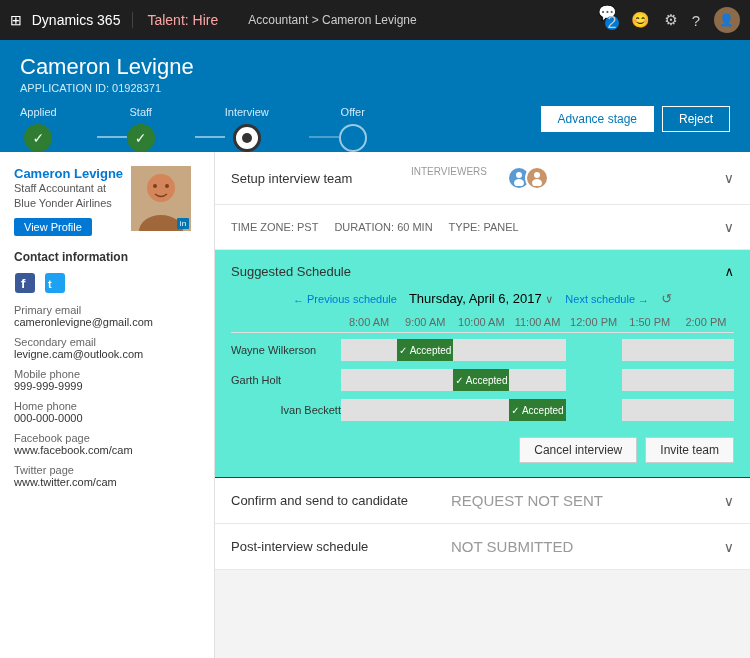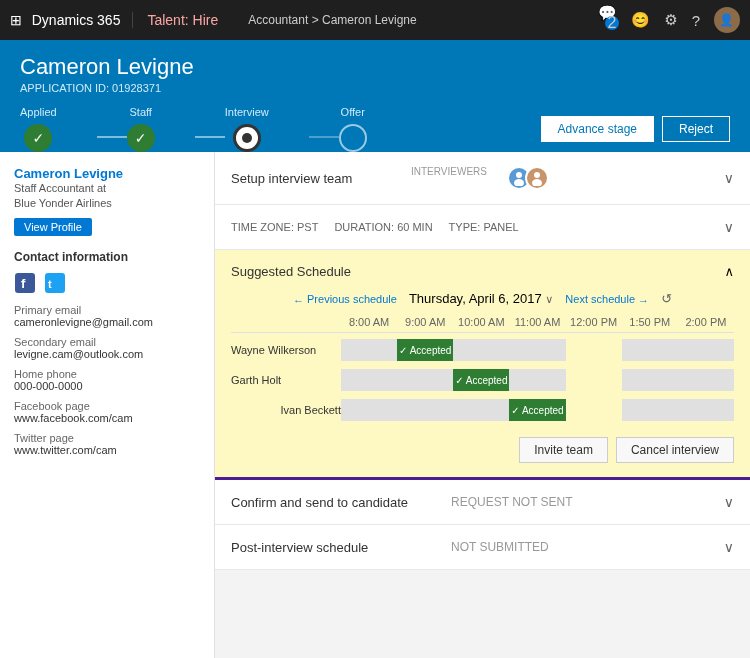--- a/index.html
+++ b/index.html
@@ -29,21 +29,21 @@
     .header-area {
       background: #0078b8;
       padding: 14px 20px 0 20px;
       color: #fff;
     }
     .header-area h1 { font-size: 22px; font-weight: 300; }
     .header-area .app-id { font-size: 11px; color: #d0eaf8; margin-top: 2px; margin-bottom: 12px; }
 
     
     .stage-bar {
-      display: flex; align-items: flex-end; justify-content: space-between;
+      display: flex; align-items: flex-start; justify-content: space-between;
     }
     .stage-item { display: flex; flex-direction: column; align-items: center; margin-right: 40px; }
     .stage-item .stage-label { font-size: 11px; color: #d0eaf8; margin-bottom: 6px; }
     .stage-circle {
       width: 28px; height: 28px; border-radius: 50%;
       border: 2px solid #fff;
       display: flex; align-items: center; justify-content: center;
       font-size: 14px; color: #fff;
     }
     .stage-circle.completed { background: #2e7d32; border-color: #2e7d32; color: #fff; }
@@ -128,22 +128,22 @@
       border: 2px solid #fff;
       display: inline-flex; align-items: center; justify-content: center;
       font-size: 10px; color: #fff;
       margin-left: -4px;
     }
     .interviewer-avatar:first-child { margin-left: 0; background: #5b9bd5; }
     .interviewer-avatar:nth-child(2) { background: #c8956a; }
 
     
     .schedule-section {
-      background: #fef9c3;
-      border-bottom: 3px solid #4c1d95;
+      background: #5eead4;
+      border-bottom: 1px solid #4c1d95;
       padding: 14px 16px;
     }
     .schedule-header {
       display: flex; align-items: center; justify-content: space-between;
       margin-bottom: 12px;
     }
     .schedule-title { font-size: 13px; color: #333; }
 
     
     .timeline { overflow-x: auto; }
@@ -163,21 +163,21 @@
 
     
     .status-section {
       background: #fff;
       border-bottom: 1px solid #e8e8e8;
       padding: 14px 16px;
       display: flex; align-items: center;
       cursor: pointer;
     }
     .status-section .section-title { font-size: 13px; color: #333; min-width: 220px; }
-    .status-section .status-badge { font-size: 12px; color: #999; flex: 1; }
+    .status-section .status-badge { font-size: 15px; color: #999; flex: 1; }
     .status-section .chevron { color: #666; font-size: 14px; }
 
     .stages-row { display: flex; align-items: flex-end; gap: 0; }
 
     
     .page-wrapper { width: 750px; height: 658px; overflow: hidden; display: flex; flex-direction: column; }
     .content-area { display: flex; flex: 1; overflow: hidden; }
   </style>
 </head>
 <body>
@@ -251,20 +251,33 @@
         <div>
           <div class="candidate-info">
             <div class="name">Cameron Levigne</div>
             <div class="title">
               <span>Staff Accountant at</span><br>
               <span>Blue Yonder Airlines</span>
             </div>
           </div>
           <button class="view-profile-btn">View Profile</button>
         </div>
+        <div class="candidate-photo" style="position:relative; flex-shrink:0;">
+          
+          <svg width="60" height="65" viewBox="0 0 60 65">
+            <rect width="60" height="65" fill="#c8a882"></rect>
+            <circle cx="30" cy="22" r="14" fill="#d4865a"></circle>
+            <ellipse cx="30" cy="65" rx="22" ry="16" fill="#a0673a"></ellipse>
+
+            <circle cx="24" cy="20" r="2" fill="#7a4020"></circle>
+            <circle cx="36" cy="20" r="2" fill="#7a4020"></circle>
+            <path d="M24 28 Q30 33 36 28" stroke="#7a4020" stroke-width="1.5" fill="none"></path>
+          </svg>
+          <div style="position:absolute; bottom:2px; right:2px; background:#0077b5; color:#fff; font-size:8px; padding:1px 3px; border-radius:1px;">in</div>
+        </div>
       </div>
 
       <div class="contact-section">
         <h3>Contact information</h3>
         <div class="social-icons">
           <div class="social-icon fb-icon">
             <svg width="20" height="20" viewBox="0 0 20 20">
                 <rect width="20" height="20" rx="3" fill="#3b5998"></rect>
                 <text x="6" y="15" font-size="13" fill="#fff" font-family="Arial" font-weight="bold">f</text>
               </svg>
@@ -277,20 +290,24 @@
           </div>
         </div>
 
         <div class="contact-field">
           <div class="label">Primary email</div>
           <div class="value">cameronlevigne@gmail.com</div>
         </div>
         <div class="contact-field">
           <div class="label">Secondary email</div>
           <div class="value">levigne.cam@outlook.com</div>
+        </div>
+        <div class="contact-field">
+          <div class="label">Mobile phone</div>
+          <div class="value">999-999-9999</div>
         </div>
         <div class="contact-field">
           <div class="label">Home phone</div>
           <div class="value">000-000-0000</div>
         </div>
         <div class="contact-field">
           <div class="label">Facebook page</div>
           <div class="value">www.facebook.com/cam</div>
         </div>
         <div class="contact-field">
@@ -390,22 +407,22 @@
             <div style="background:#e0e0e0; height:22px;"></div>
             <div style="background:#e0e0e0; height:22px;"></div>
             <div style="background:#2e7d32; height:22px; display:flex; align-items:center; justify-content:center; font-size:10px; color:#fff;">✓ Accepted</div>
             <div style="height:22px;"></div>
             <div style="background:#e0e0e0; height:22px;"></div>
             <div style="background:#e0e0e0; height:22px;"></div>
           </div>
         </div>
 
         <div class="action-bar">
+          <button style="padding:5px 14px; font-size:12px; cursor:pointer; border:1px solid #ccc; background:#f8f8f8; color:#333;">Cancel interview</button>
           <button style="padding:5px 14px; font-size:12px; cursor:pointer; border:1px solid #ccc; background:#f8f8f8; color:#333;">Invite team</button>
-          <button style="padding:5px 14px; font-size:12px; cursor:pointer; border:1px solid #ccc; background:#f8f8f8; color:#333;">Cancel interview</button>
         </div>
       </div>
 
       <div class="status-section">
         <div class="section-title">Confirm and send to candidate</div>
         <div class="status-badge">REQUEST NOT SENT</div>
         <span class="chevron">∨</span>
       </div>
 
       <div class="status-section">

